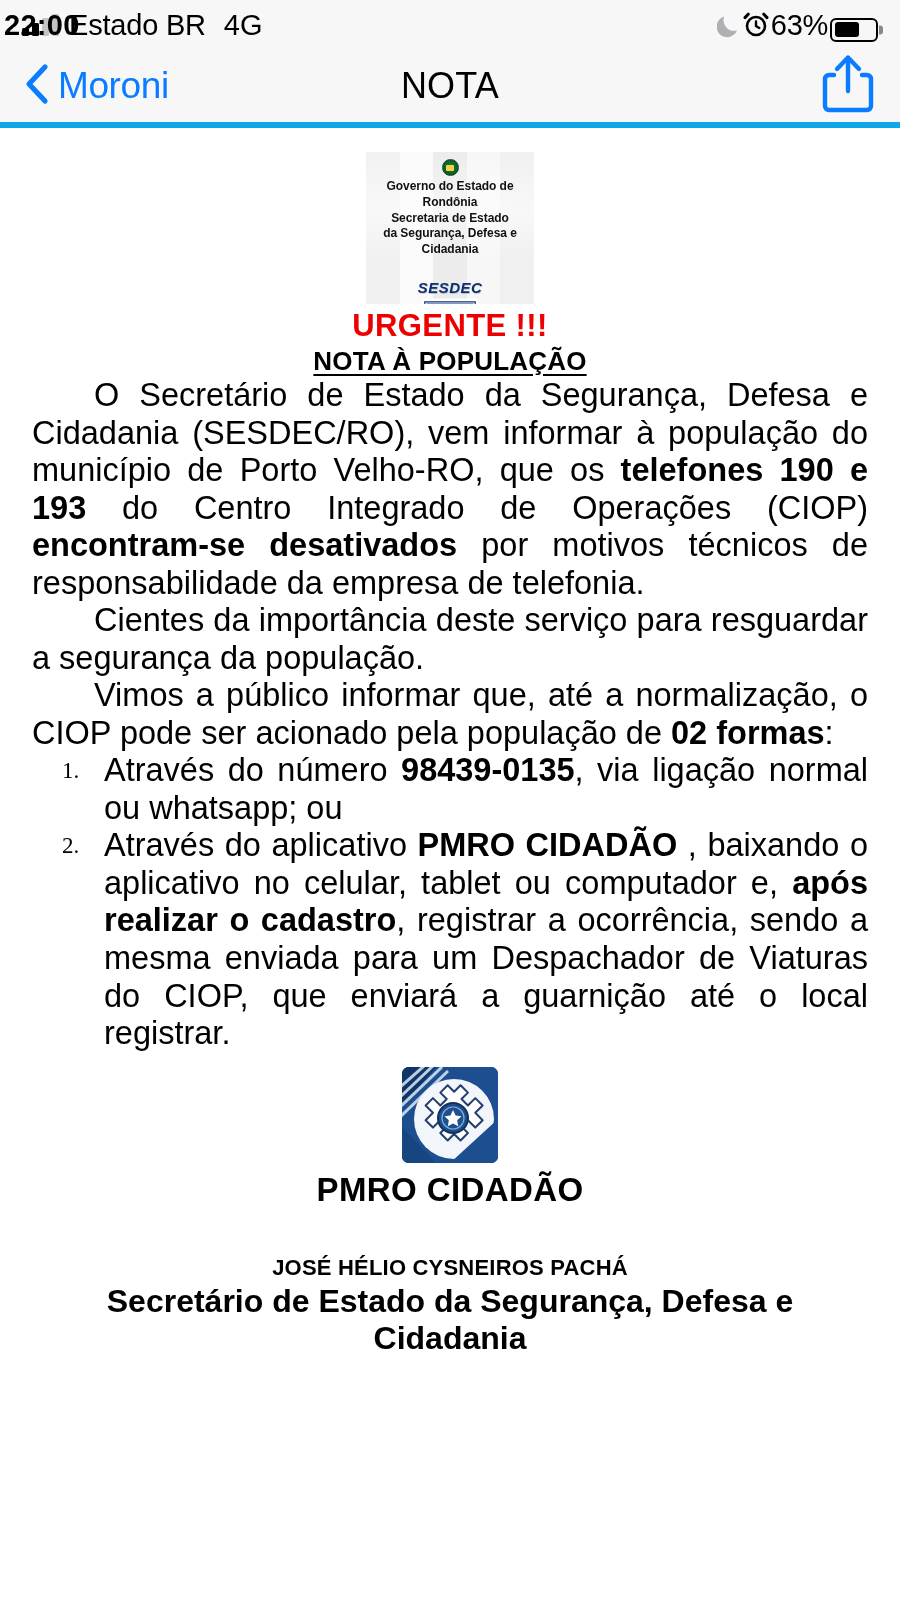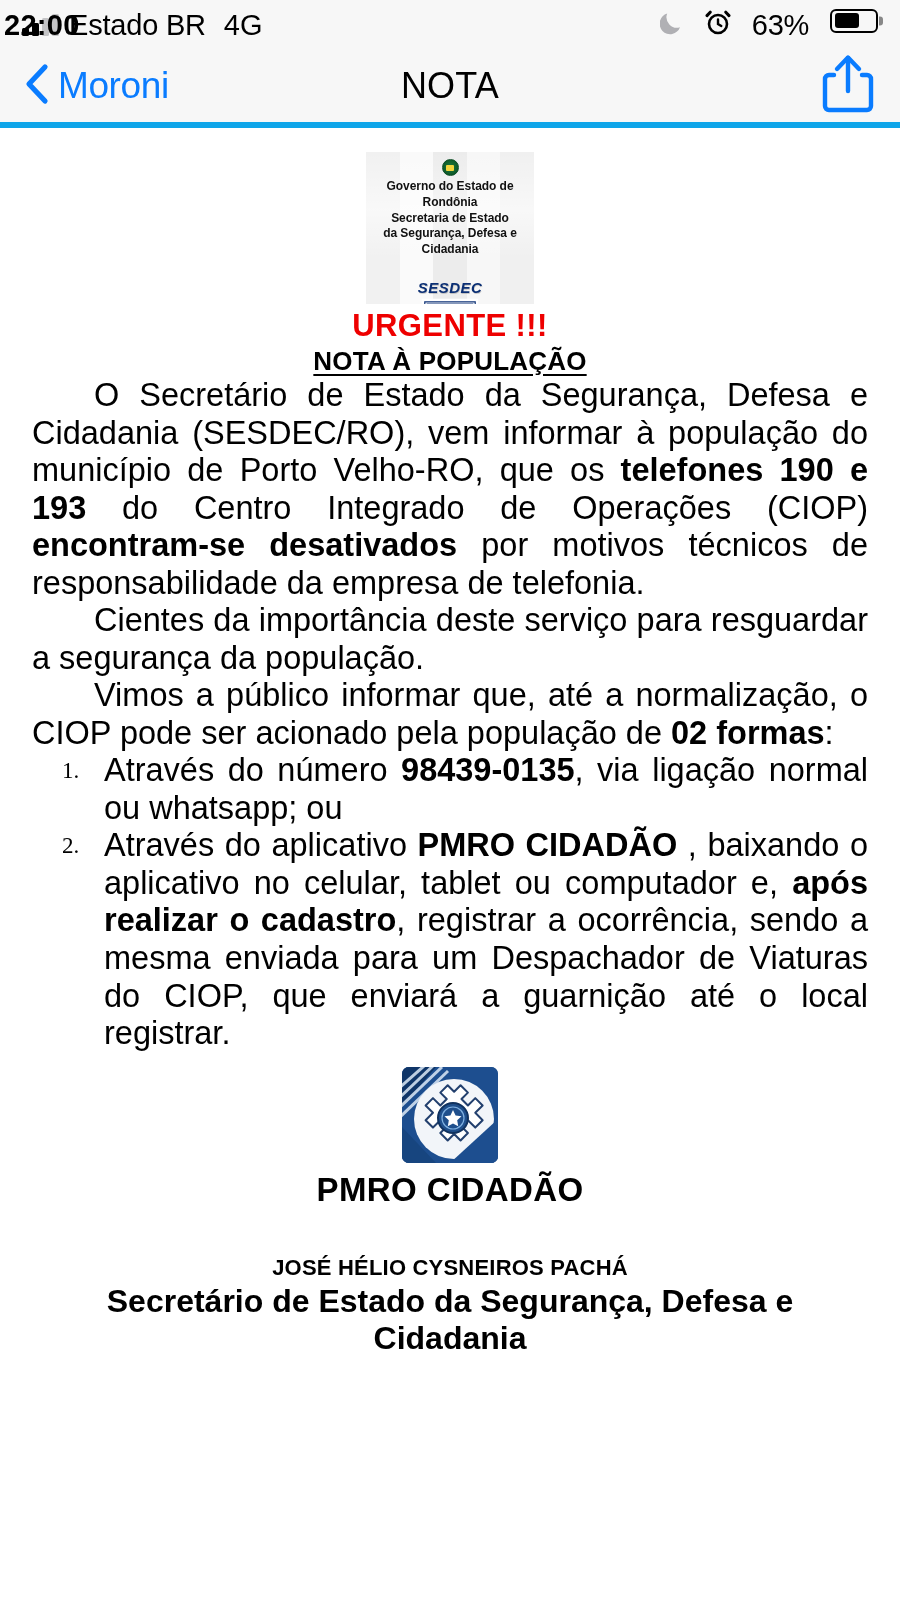--- a/index.html
+++ b/index.html
@@ -59,22 +59,22 @@
     left: 4px; right: 0;
     text-align: left;
     font-size: 29px;
     font-weight: bold;
     color: #000;
     letter-spacing: 0.3px;
   }
   .status-right {
     margin-left: auto;
     display: flex;
-    align-items: flex-start;
-    gap: 21px;
+    align-items: flex-end;
+    gap: 2px;
     z-index: 2;
   }
   .moon-icon { display: block; }
   .alarm-icon { display: block; }
   .battery-pct {
     font-size: 29px;
     color: #000;
     letter-spacing: -0.3px;
   }
   .battery {

